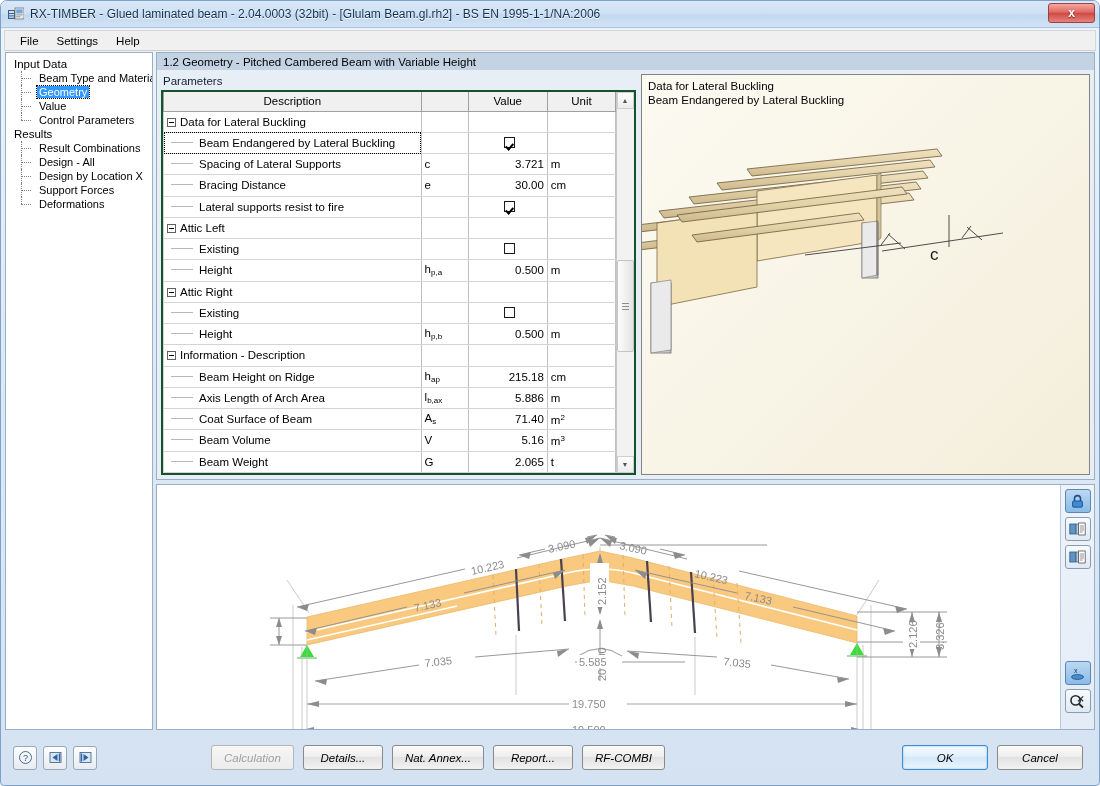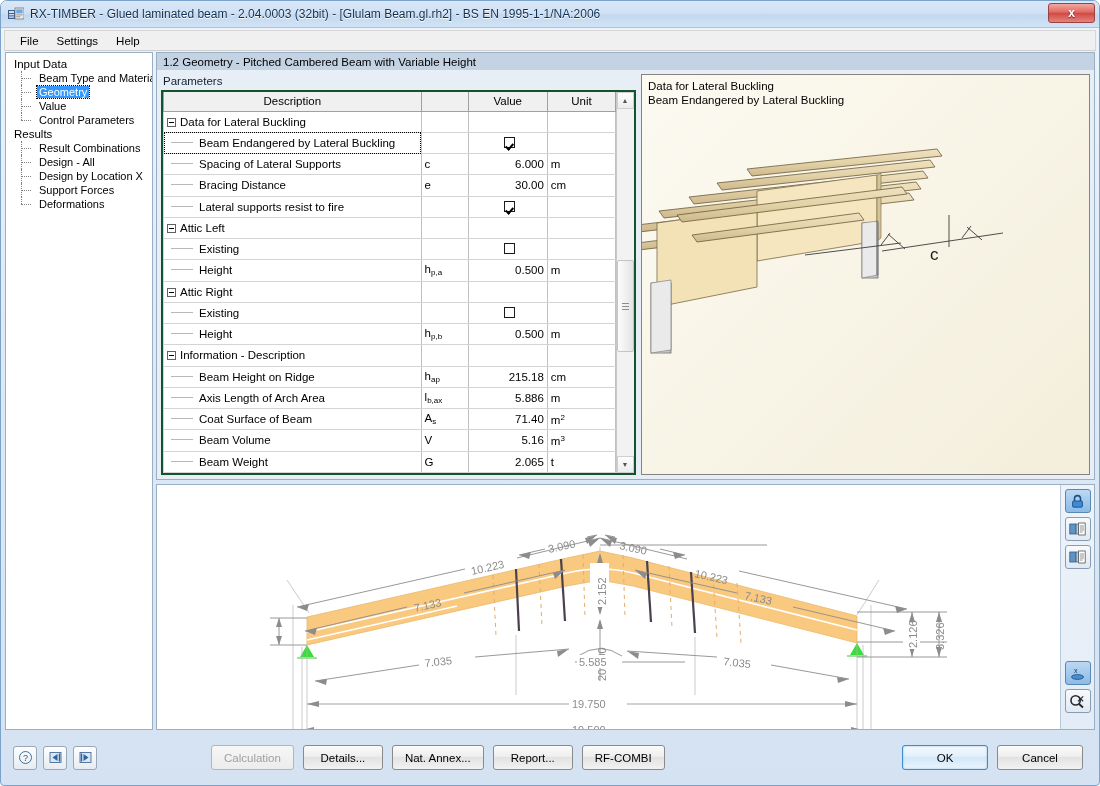--- a/index.html
+++ b/index.html
@@ -278,20 +278,21 @@
     background: linear-gradient(180deg,#fdfefe,#e7ecf2);
     display: flex; align-items: center; justify-content: center;
   }
   .pbtn {
     height: 25px; min-width: 80px; padding: 0 12px; margin-right: 9px;
     border: 1px solid #8a8a8a; border-radius: 3px;
     background: linear-gradient(180deg,#fbfbfb 0%,#eeeeee 45%,#e2e2e2 50%,#f2f2f2 100%);
     font-size: 11.5px; color: #000;
     display: flex; align-items: center; justify-content: center;
     cursor: pointer;
+    font-style: italic;
   }
   .pbtn.disabled { color: #a0a0a0; background: linear-gradient(180deg,#f6f6f6,#ececec); border-color:#b5b5b5; }
   .pbtn.primary {
     border: 1px solid #3c8ad0; box-shadow: 0 0 2px #7fb6e6 inset;
     background: linear-gradient(180deg,#f4fafe 0%,#e2f0fb 45%,#d2e7f8 50%,#eaf5fd 100%);
   }
   .spacer { flex: 1; }
   svg { display: block; }
 </style>
 </head>
@@ -391,21 +392,21 @@
                   </tr>
                   <tr class="sel">
                     <td class="desc"><span class="indent-dash"></span><span>Beam Endangered by Lateral Buckling</span></td>
                     <td class="sym"></td>
                     <td class="val checkcell"><span class="cb checked"></span></td>
                     <td></td>
                   </tr>
                   <tr>
                     <td class="desc"><span class="indent-dash"></span><span>Spacing of Lateral Supports</span></td>
                     <td class="sym">c</td>
-                    <td class="val"><span>6.000</span></td>
+                    <td class="val"><span>3.721</span></td>
                     <td>m</td>
                   </tr>
                   <tr>
                     <td class="desc"><span class="indent-dash"></span><span>Bracing Distance</span></td>
                     <td class="sym">e</td>
                     <td class="val"><span>30.00</span></td>
                     <td>cm</td>
                   </tr>
                   <tr>
                     <td class="desc"><span class="indent-dash"></span><span>Lateral supports resist to fire</span></td>

